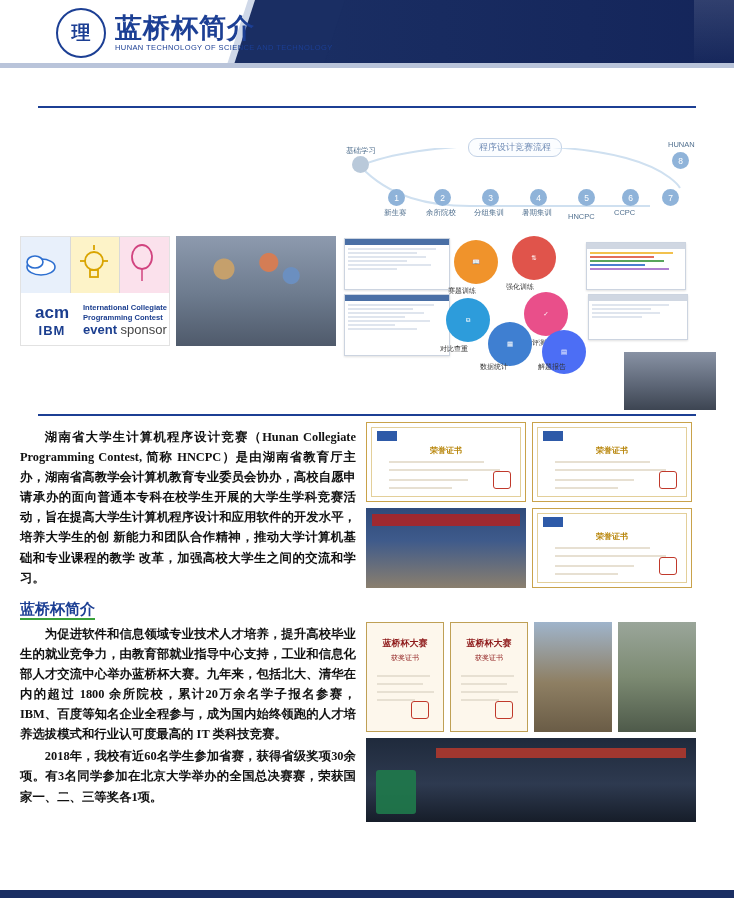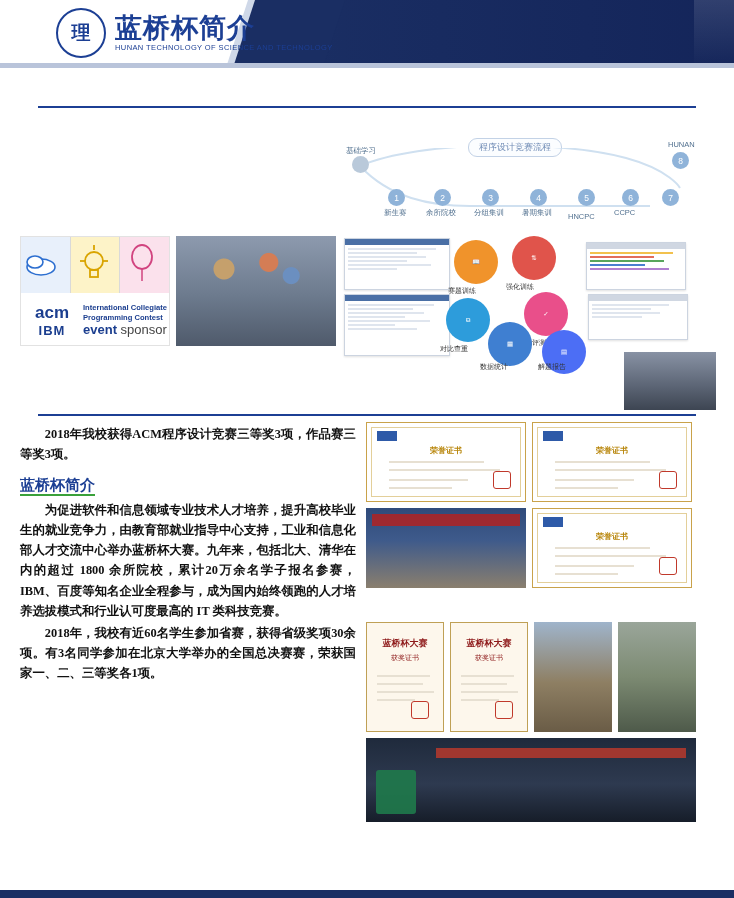--- a/index.html
+++ b/index.html
@@ -421,21 +421,21 @@
     <div style="position:absolute;inset:0;background:linear-gradient(180deg,#8892a4 0%,#5b6474 60%,#3d4552 100%);"></div>
   </div>
 
   <div class="title-band2">
     <div class="title-rule2"></div>
   </div>
 
   <div class="lower">
     <div class="lower-left">
 
-      <p class="para indent" style="margin-top:2px;">2018年我校获得ACM程序设计竞赛三等奖3项，作品赛三等奖3项。</p>
+      <p class="para indent" style="margin-top:5px;">湖南省大学生计算机程序设计竞赛（Hunan Collegiate Programming Contest, 简称 HNCPC）是由湖南省教育厅主办，湖南省高教学会计算机教育专业委员会协办，高校自愿申请承办的面向普通本专科在校学生开展的大学生学科竞赛活动，旨在提高大学生计算机程序设计和应用软件的开发水平，培养大学生的创 新能力和团队合作精神，推动大学计算机基础和专业课程的教学 改革，加强高校大学生之间的交流和学习。</p>
 
       <div class="sub-head" style="margin-top:12px;">
         <span class="under">蓝桥杯简介</span>
       </div>
       <p class="para indent" style="margin-top:5px;">为促进软件和信息领域专业技术人才培养，提升高校毕业生的就业竞争力，由教育部就业指导中心支持，工业和信息化部人才交流中心举办蓝桥杯大赛。九年来，包括北大、清华在内的超过 1800 余所院校，累计20万余名学子报名参赛，IBM、百度等知名企业全程参与，成为国内始终领跑的人才培养选拔模式和行业认可度最高的 IT 类科技竞赛。</p>
       <p class="para indent" style="margin-top:2px;">2018年，我校有近60名学生参加省赛，获得省级奖项30余项。有3名同学参加在北京大学举办的全国总决赛赛，荣获国家一、二、三等奖各1项。</p>
     </div>
 
     <div class="lower-right">
 

